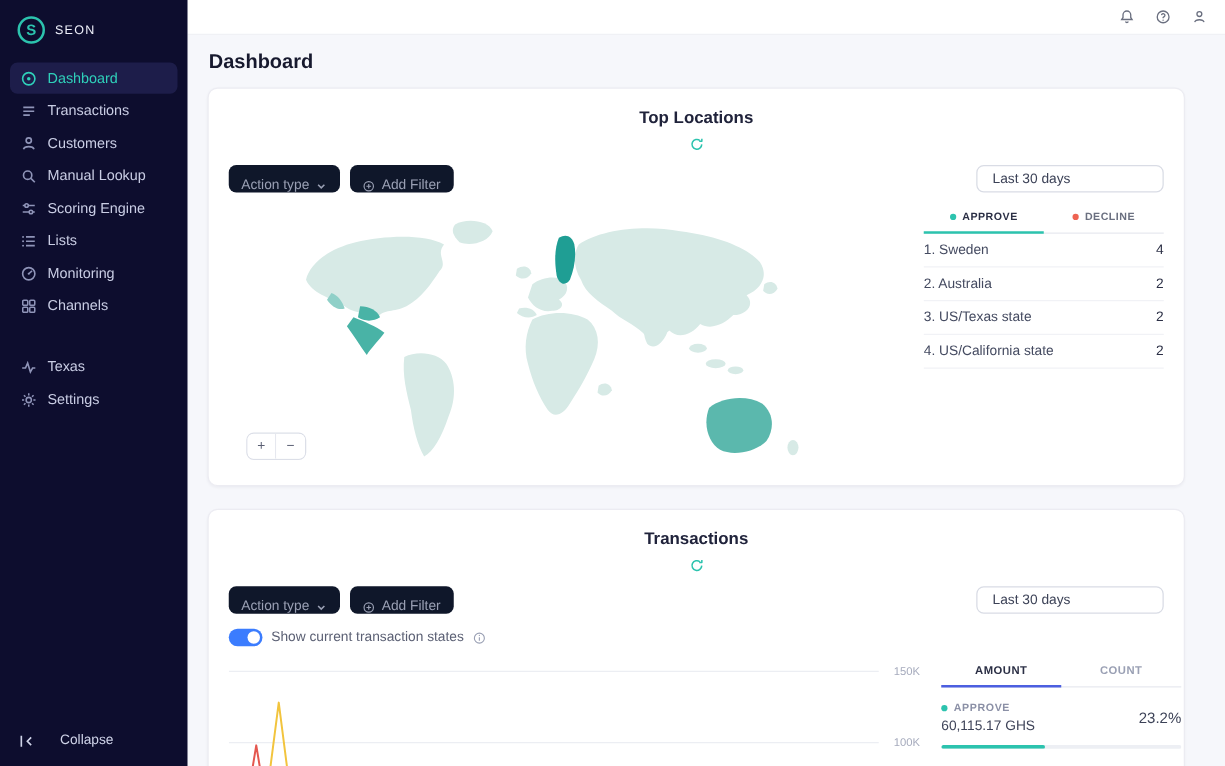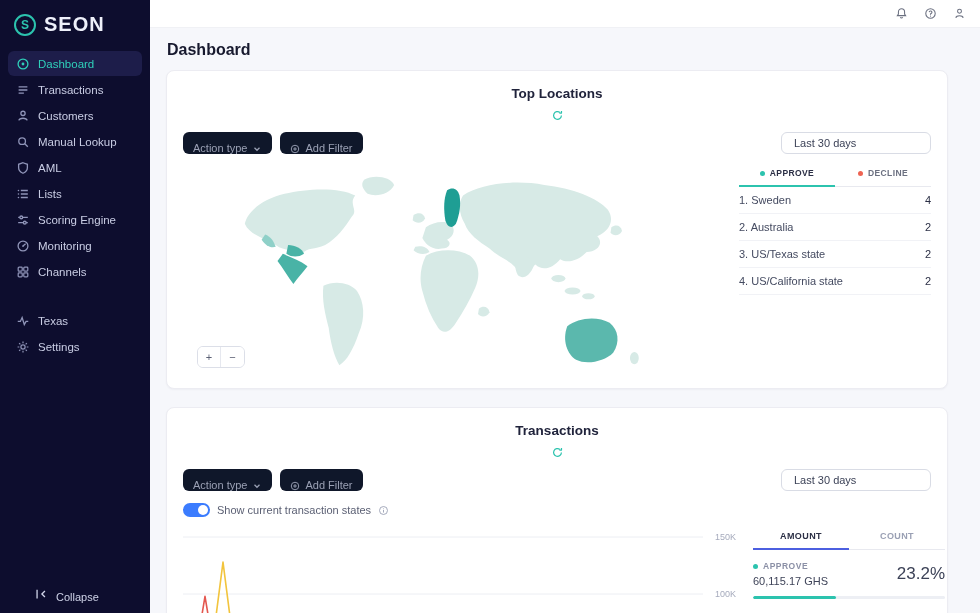--- a/index.html
+++ b/index.html
@@ -2,28 +2,28 @@
 <html><head>
 <meta charset="utf-8">
 <style>
   * { margin:0; padding:0; box-sizing:border-box; }
   html,body { width:980px; height:613px; overflow:hidden; font-family:"Liberation Sans", sans-serif; background:#f6f7fb; }
 
   
   .sidebar { position:absolute; left:0; top:0; width:150px; height:613px; background:#0d0d2e; color:#c9cde4; z-index:5; }
   .brand { display:flex; align-items:center; gap:8px; padding:13px 14px 10px; }
   .brand-logo { width:22px; height:22px; border:2px solid #2cc3ae; border-radius:50%; display:flex; align-items:center; justify-content:center; color:#2cc3ae; font-weight:bold; font-size:12px; }
-  .brand-name { color:#eef0fa; font-size:20px; font-weight:bold; letter-spacing:1px; }
+  .brand-name { color:#eef0fa; font-size:10px; font-weight:normal; letter-spacing:1px; }
   .nav { padding:4px 0; }
   .nav-item { display:flex; align-items:center; gap:8px; height:25px; margin:1px 8px; padding:0 8px; border-radius:6px; font-size:11.5px; color:#c9cde4; cursor:pointer; }
   .nav-item .nico { display:flex; align-items:center; color:#8f94b8; }
   .nav-item.active { background:#1d1d4a; color:#2fd0ba; }
   .nav-item.active .nico { color:#2fd0ba; }
   .nav-gap { height:22px; }
-  .collapse { position:absolute; bottom:10px; left:0; display:flex; align-items:flex-end; gap:8px; padding:0 14px; font-size:11px; color:#cfd3e8; cursor:pointer;margin-left:20px; }
+  .collapse { position:absolute; bottom:10px; left:0; display:flex; align-items:flex-start; gap:20px; padding:0 14px; font-size:11px; color:#cfd3e8; cursor:pointer; }
   .nico svg { width:14px; height:14px; }
 
   
   .topbar { position:absolute; left:150px; top:0; width:830px; height:28px; background:#ffffff; display:flex; align-items:center; justify-content:flex-end; gap:16px; padding-right:14px; border-bottom:1px solid #f0f1f5; z-index:4; }
   .tico { color:#6b7080; display:flex; cursor:pointer; }
   .tico svg { width:13px; height:13px; }
 
   
   .main { position:absolute; left:150px; top:28px; width:830px; height:585px; overflow:hidden; }
   .page-title { font-size:16px; font-weight:bold; color:#17192e; margin:13px 0 11px 17px; }
@@ -69,21 +69,21 @@
   .chart-wrap svg { width:570px; height:250px; display:block; }
   .ttab { flex:1; text-align:center; font-size:9px; letter-spacing:.4px; font-weight:bold; color:#9aa0b4; padding:6px 0 7px; border-bottom:2px solid transparent; margin-bottom:-1px; cursor:pointer; }
   .ttab.active-blue { color:#2b2f45; border-bottom-color:#4c5fe0; }
   .stat { padding-top:11px; }
   .stat-top { display:flex; align-items:center; justify-content:space-between; }
   .stat-left { }
   .stat-label-row { display:flex; align-items:center; gap:5px; }
   .stat-dot { width:5px; height:5px; border-radius:50%; }
   .stat-label { font-size:8.5px; font-weight:bold; letter-spacing:.5px; color:#8b90a6; }
   .stat-amount { font-size:11px; color:#3f4459; margin-top:4px; }
-  .stat-pct { font-size:17px; color:#3c4257; }
+  .stat-pct { font-size:12px; color:#3c4257; }
   .stat-bar { margin-top:9px; height:3px; background:#edeff4; border-radius:2px; overflow:hidden; }
   .stat-fill { height:100%; border-radius:2px; }
 </style>
 </head>
 <body>
 
 <div class="sidebar">
   <div class="brand">
     <span class="brand-logo">S</span>
     <span class="brand-name">SEON</span>
@@ -120,45 +120,37 @@
           <svg viewBox="0 0 16 16" fill="none" stroke="currentColor" stroke-width="1.5">
             <circle cx="7" cy="7" r="3.8"></circle>
             <path d="M10 10l3.5 3.5"></path>
           </svg>
         </span>
       <span class="nlabel">Manual Lookup</span>
     </div>
     <div class="nav-item">
       <span class="nico">
           <svg viewBox="0 0 16 16" fill="none" stroke="currentColor" stroke-width="1.5">
-            <path d="M8 2l5 1.8v4c0 3-2 5-5 6.2-3-1.2-5-3.2-5-6.2v-4z"></path>
-          </svg>
-        </span>
-      <span class="nlabel">AML</span>
+            <path d="M2.5 5h11M2.5 11h11"></path>
+            <circle cx="6" cy="5" r="1.6" fill="#0d0d2e"></circle>
+            <circle cx="10" cy="11" r="1.6" fill="#0d0d2e"></circle>
+          </svg>
+        </span>
+      <span class="nlabel">Scoring Engine</span>
     </div>
     <div class="nav-item">
       <span class="nico">
           <svg viewBox="0 0 16 16" fill="none" stroke="currentColor" stroke-width="1.5">
             <path d="M5.5 4h8M5.5 8h8M5.5 12h8"></path>
             <circle cx="2.8" cy="4" r=".9" fill="currentColor" stroke="none"></circle>
             <circle cx="2.8" cy="8" r=".9" fill="currentColor" stroke="none"></circle>
             <circle cx="2.8" cy="12" r=".9" fill="currentColor" stroke="none"></circle>
           </svg>
         </span>
       <span class="nlabel">Lists</span>
-    </div>
-    <div class="nav-item">
-      <span class="nico">
-          <svg viewBox="0 0 16 16" fill="none" stroke="currentColor" stroke-width="1.5">
-            <path d="M2.5 5h11M2.5 11h11"></path>
-            <circle cx="6" cy="5" r="1.6" fill="#0d0d2e"></circle>
-            <circle cx="10" cy="11" r="1.6" fill="#0d0d2e"></circle>
-          </svg>
-        </span>
-      <span class="nlabel">Scoring Engine</span>
     </div>
     <div class="nav-item">
       <span class="nico">
           <svg viewBox="0 0 16 16" fill="none" stroke="currentColor" stroke-width="1.5">
             <circle cx="8" cy="8" r="5.6"></circle>
             <path d="M8 8l3-2.6"></path>
             <circle cx="8" cy="8" r="1" fill="currentColor" stroke="none"></circle>
           </svg>
         </span>
       <span class="nlabel">Monitoring</span>

